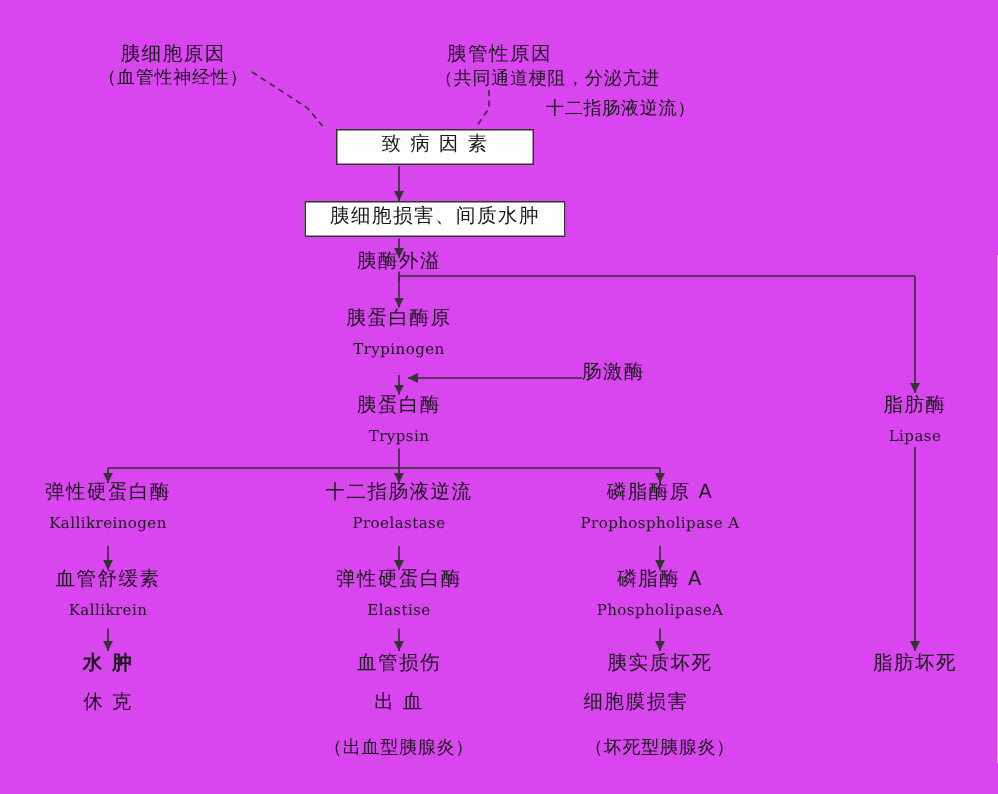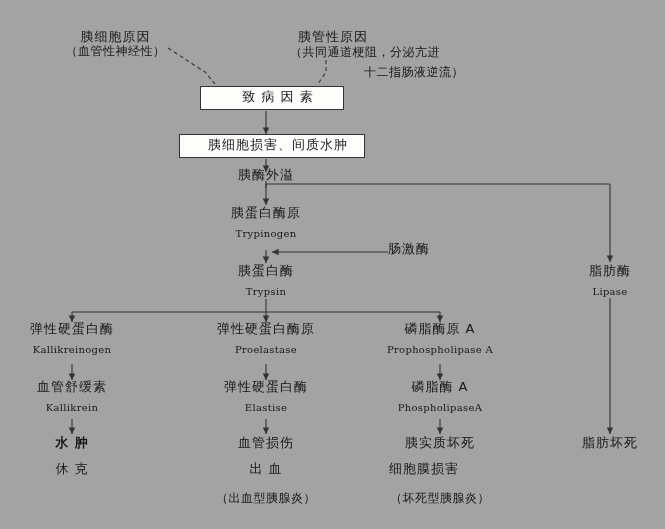--- a/index.html
+++ b/index.html
@@ -9,21 +9,21 @@
   }
   body {
     font-family: "DejaVu Sans", "Liberation Sans", sans-serif;
     color: #1a1a1a;
   }
   #canvas {
     position: relative;
     width: 665px;
     height: 529px;
     overflow: hidden;
-    background: #a3a3a3;
+    background: #d946ef;
   }
   svg.wires {
     position: absolute;
     left: 0;
     top: 0;
     width: 665px;
     height: 529px;
     pointer-events: none;
   }
   .node {
@@ -42,22 +42,23 @@
     font-size: 12px;
     letter-spacing: 0.5px;
   }
   .en {
     font-family: "DejaVu Serif", "Liberation Serif", serif;
     font-size: 10px;
     letter-spacing: 0.3px;
   }
   .boxed {
     border: 1px solid #333;
-    padding: 3px 8px 4px 20px;
+    padding: 3px 8px 4px 8px;
     background: #fdfdfb;
+    margin-left: 24px;
   }
   .l2 span { display: block; }
 </style>
 </head>
 <body>
 
 <div id="canvas">
 
   <svg class="wires" viewBox="0 0 665 529">
     <defs>
@@ -134,21 +135,21 @@
 
   <div class="node cn" style="left:12px; top:322px; width:120px;">弹性硬蛋白酶</div>
   <div class="node en" style="left:8px; top:344px; width:128px;">Kallikreinogen</div>
 
   <div class="node cn" style="left:12px; top:380px; width:120px;">血管舒缓素</div>
   <div class="node en" style="left:12px; top:402px; width:120px;text-align:center;">Kallikrein</div>
 
   <div class="node cn" style="left:22px; top:436px; width:100px;font-weight:bold;">水 肿</div>
   <div class="node cn" style="left:22px; top:462px; width:100px;">休 克</div>
 
-  <div class="node cn" style="left:196px; top:322px; width:140px;">弹性硬蛋白酶原</div>
+  <div class="node cn" style="left:196px; top:322px; width:140px;">十二指肠液逆流</div>
   <div class="node en" style="left:196px; top:344px; width:140px;">Proelastase</div>
 
   <div class="node cn" style="left:196px; top:380px; width:140px;">弹性硬蛋白酶</div>
   <div class="node en" style="left:196px; top:402px; width:140px;">Elastise</div>
 
   <div class="node cn" style="left:206px; top:436px; width:120px;">血管损伤</div>
   <div class="node cn" style="left:206px; top:462px; width:120px;">出 血</div>
   <div class="node cn cn-sm" style="left:186px; top:492px; width:160px;">（出血型胰腺炎）</div>
 
   <div class="node cn" style="left:370px; top:322px; width:140px;">磷脂酶原 A</div>

